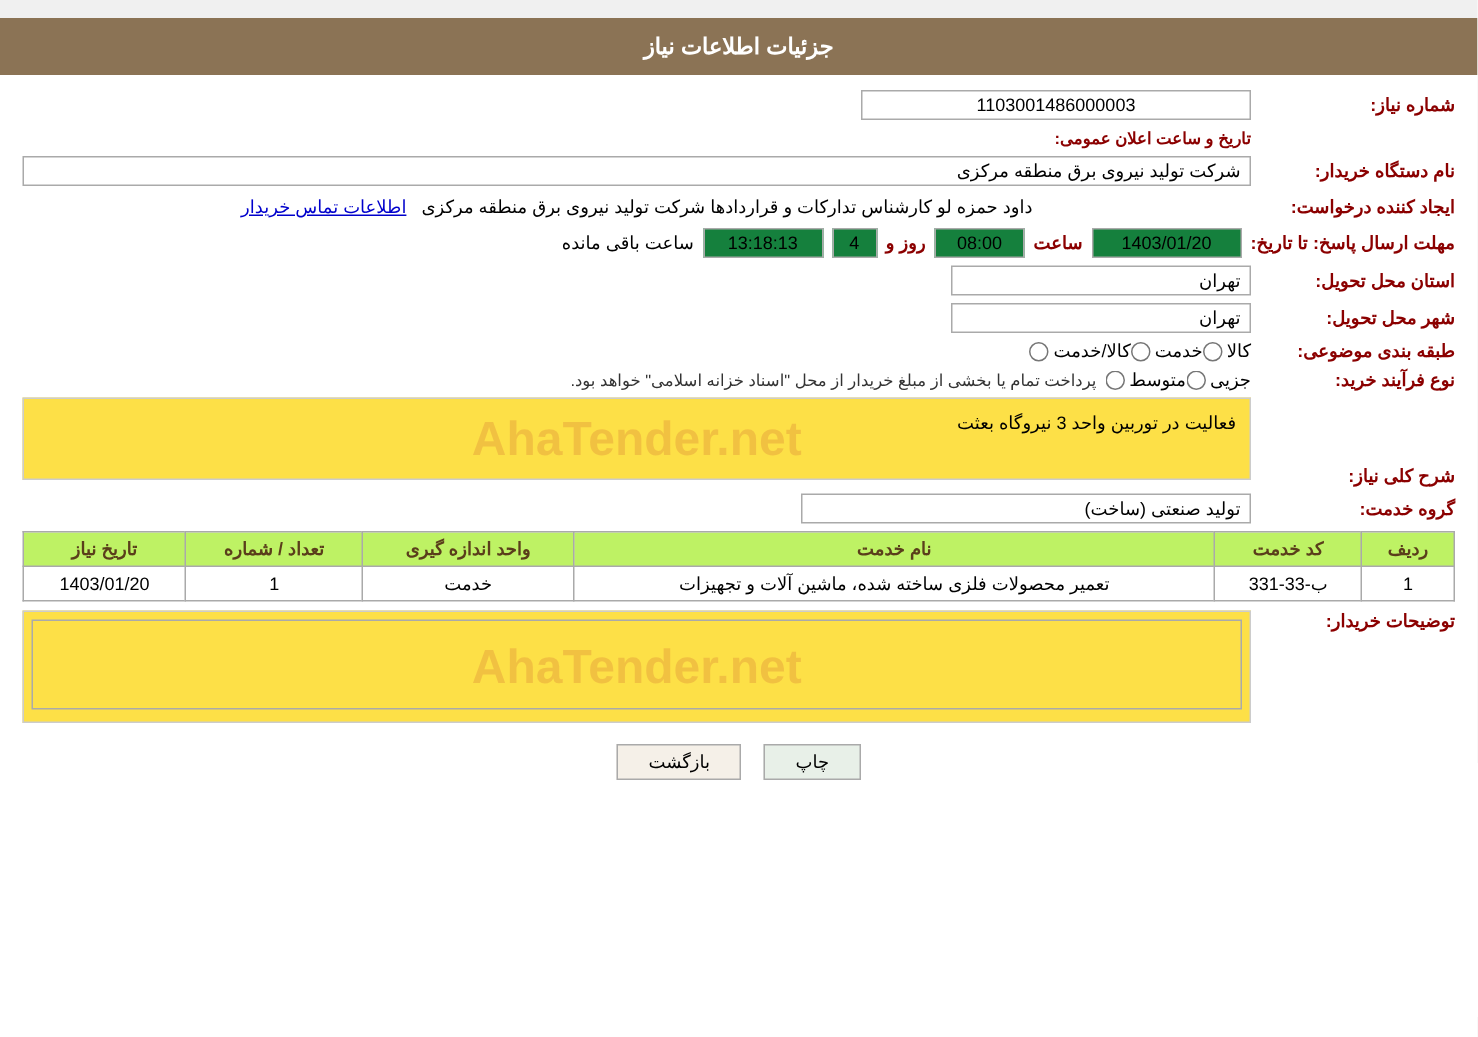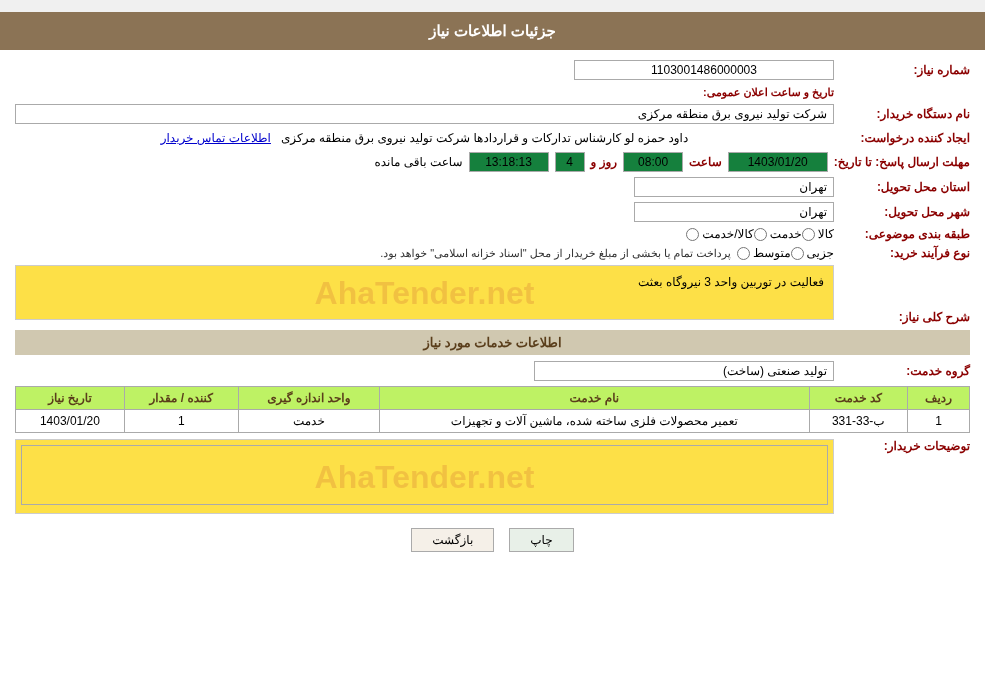--- a/index.html
+++ b/index.html
@@ -253,35 +253,34 @@
     </div>
 
     <div class="form-row" style="align-items:flex-end;">
       <span class="label">شرح کلی نیاز:</span>
       <div class="watermark-area" style="flex:1;">
         <div class="watermark">AhaTender.net</div>
         <div class="watermark-text-inner">فعالیت در توربین واحد 3 نیروگاه بعثت</div>
       </div>
     </div>
 
-    <div class="section-title">اطلاعات خدمات مورد نیاز</div>
 
     <div class="form-row">
       <span class="label">گروه خدمت:</span>
       <div class="value-box" style="max-width:300px;">تولید صنعتی (ساخت)</div>
     </div>
 
     <table class="info-table">
       <thead>
         <tr>
           <th>ردیف</th>
           <th>کد خدمت</th>
           <th>نام خدمت</th>
           <th>واحد اندازه گیری</th>
-          <th>کننده / مقدار</th>
+          <th>تعداد / شماره</th>
           <th>تاریخ نیاز</th>
         </tr>
       </thead>
       <tbody id="services-table-body">
       <tr>
             <td>1</td>
             <td>ب-33-331</td>
             <td>تعمیر محصولات فلزی ساخته شده، ماشین آلات و تجهیزات</td>
             <td>خدمت</td>
             <td>1</td>

